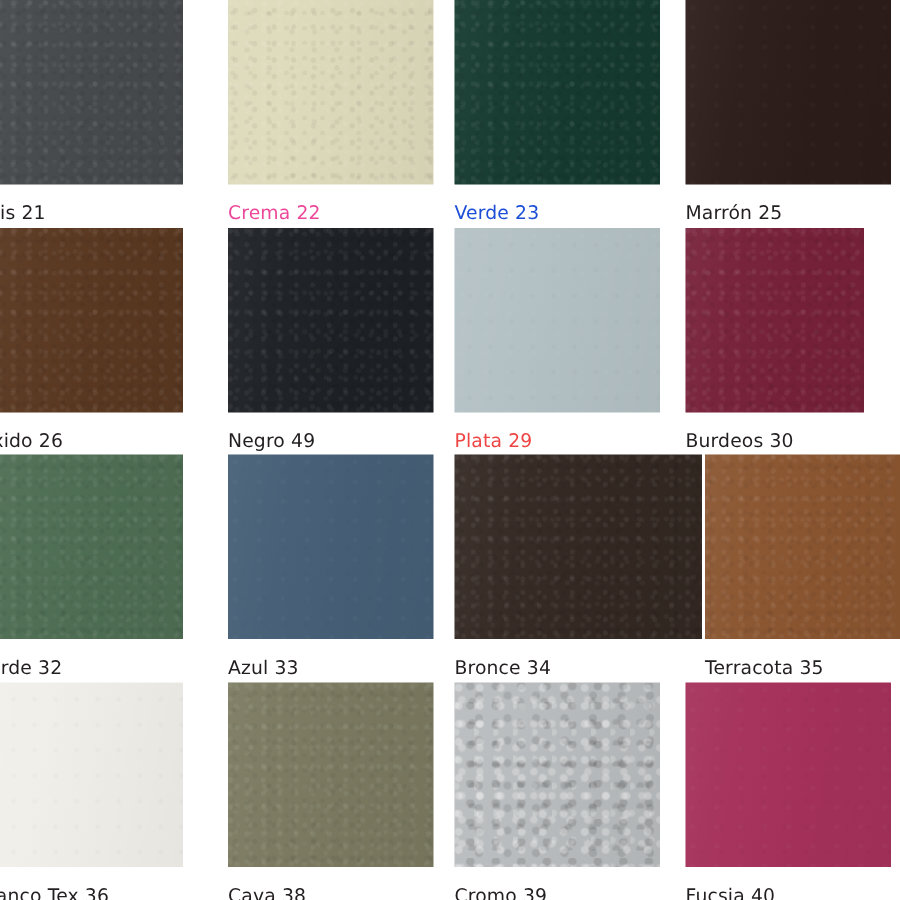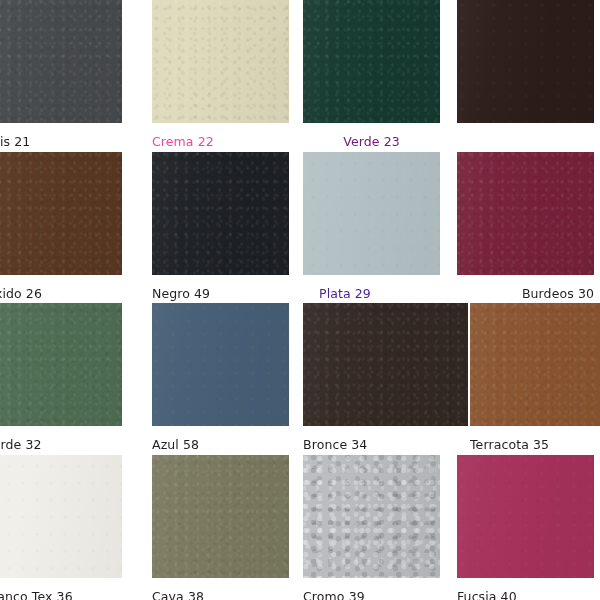--- a/index.html
+++ b/index.html
@@ -102,48 +102,49 @@
     <div class="swatch-cell" style="left: -15px; top: 0px; width: 137px;">
       <div class="swatch-chip" style="height: 123px; background-color: rgb(71, 74, 77);"></div>
       <div class="swatch-label" style="color: rgb(35, 31, 32);">Gris 21</div>
     </div>
     <div class="swatch-cell" style="left: 152px; top: 0px; width: 137px;">
       <div class="swatch-chip" style="height: 123px; background-color: rgb(222, 218, 187);"></div>
       <div class="swatch-label" style="color: #ec4899;">Crema 22</div>
     </div>
     <div class="swatch-cell" style="left: 303px; top: 0px; width: 137px;">
       <div class="swatch-chip" style="height: 123px; background-color: rgb(21, 58, 47);"></div>
-      <div class="swatch-label" style="color: #701a75; text-align: center;">Verde 23</div>
+      <div class="swatch-label" style="color: #1d4ed8;">Verde 23</div>
     </div>
     <div class="swatch-cell" style="left: 457px; top: 0px; width: 137px;">
       <div class="swatch-chip texture-smooth" style="height: 123px; background-color: rgb(44, 28, 26);"></div>
+      <div class="swatch-label" style="color: rgb(35, 31, 32);">Marrón 25</div>
     </div>
     <div class="swatch-cell" style="left: -15px; top: 152px; width: 137px;">
       <div class="swatch-chip" style="height: 123px; background-color: rgb(90, 56, 33);"></div>
       <div class="swatch-label" style="color: rgb(35, 31, 32);">Óxido 26</div>
     </div>
     <div class="swatch-cell" style="left: 152px; top: 152px; width: 137px;">
       <div class="swatch-chip" style="height: 123px; background-color: rgb(29, 32, 36);"></div>
       <div class="swatch-label" style="color: rgb(35, 31, 32);">Negro 49</div>
     </div>
     <div class="swatch-cell" style="left: 303px; top: 152px; width: 137px;">
       <div class="swatch-chip texture-smooth" style="height: 123px; background-color: rgb(180, 193, 196);"></div>
-      <div class="swatch-label" style="color: #4c1d95; margin-left: 16px;">Plata 29</div>
+      <div class="swatch-label" style="color: #ef4444;">Plata 29</div>
     </div>
-    <div class="swatch-cell" style="left: 457px; top: 152px; width: 137px; text-align: right;">
+    <div class="swatch-cell" style="left: 457px; top: 152px; width: 119px;">
       <div class="swatch-chip" style="height: 123px; background-color: rgb(119, 33, 58);"></div>
       <div class="swatch-label" style="color: rgb(35, 31, 32);">Burdeos 30</div>
     </div>
     <div class="swatch-cell" style="left: -15px; top: 303px; width: 137px;">
       <div class="swatch-chip" style="height: 123px; background-color: rgb(78, 110, 83);"></div>
       <div class="swatch-label" style="color: rgb(35, 31, 32);">Verde 32</div>
     </div>
     <div class="swatch-cell" style="left: 152px; top: 303px; width: 137px;">
       <div class="swatch-chip texture-smooth" style="height: 123px; background-color: rgb(70, 95, 118);"></div>
-      <div class="swatch-label" style="color: rgb(35, 31, 32);">Azul 58</div>
+      <div class="swatch-label" style="color: rgb(35, 31, 32);">Azul 33</div>
     </div>
     <div class="swatch-cell" style="left: 303px; top: 303px; width: 165px;">
       <div class="swatch-chip" style="height: 123px; background-color: rgb(51, 40, 34);"></div>
       <div class="swatch-label" style="color: rgb(35, 31, 32);">Bronce 34</div>
     </div>
     <div class="swatch-cell" style="left: 457px; top: 303px; width: 137px; padding-left: 13px;">
       <div class="swatch-chip" style="height: 123px; background-color: rgb(138, 85, 48);"></div>
       <div class="swatch-label" style="color: rgb(35, 31, 32);">Terracota 35</div>
     </div>
     <div class="swatch-cell" style="left: -15px; top: 455px; width: 137px;">

